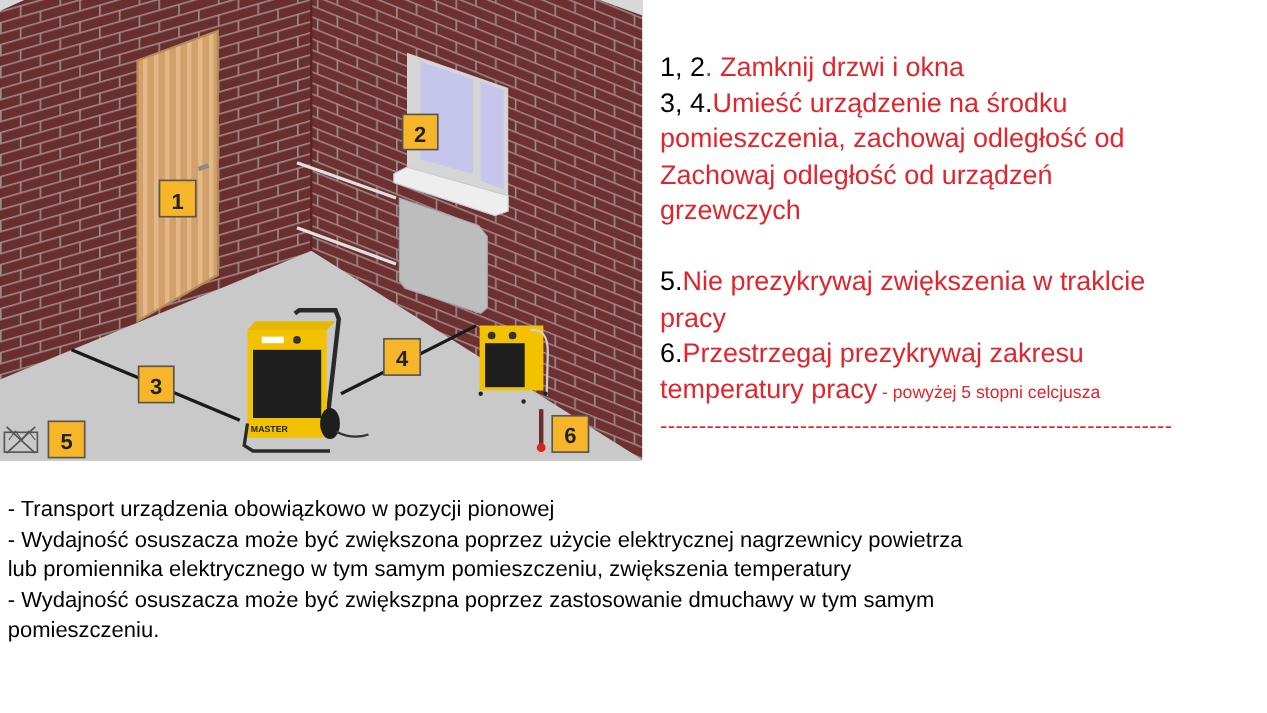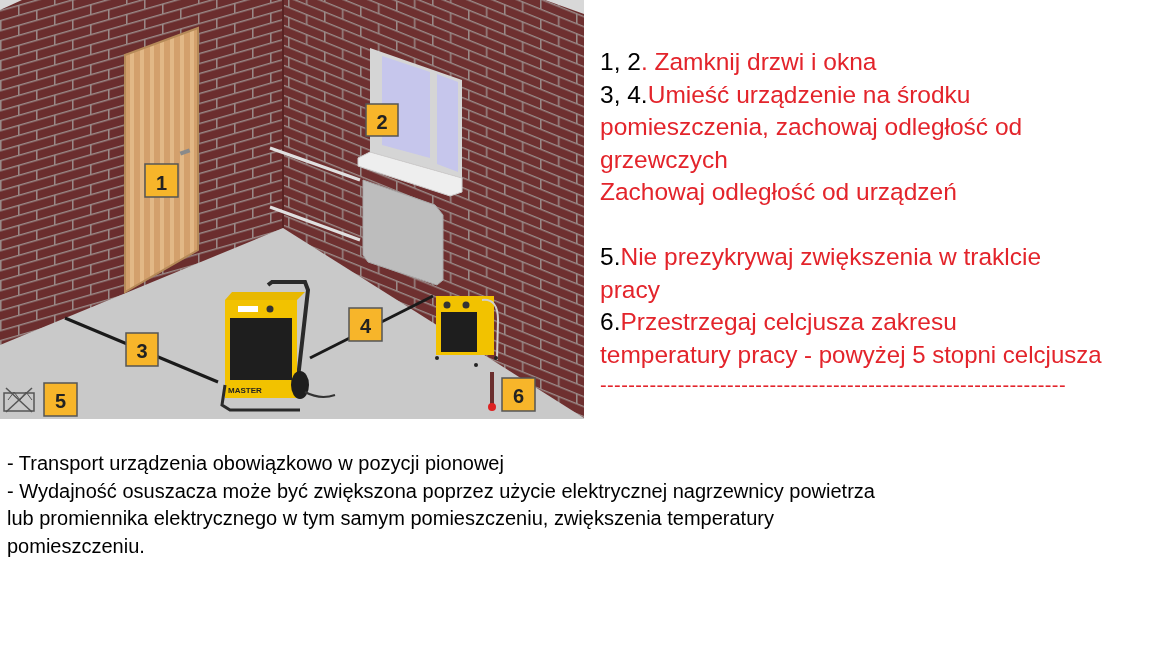--- a/index.html
+++ b/index.html
@@ -39,21 +39,21 @@
       display: block;
     }
     .instructions .num {
       color: #000000;
       font-weight: normal;
     }
     .instructions .gap {
       height: 32.5px;
     }
     .instructions .small {
-      font-size: 24px;
+      font-size: 16px;
     }
     .instructions .dashes {
       font-size: 20px;
       line-height: 28px;
       letter-spacing: 0.4px;
     }
     .notes {
       position: absolute;
       left: 7px;
       top: 450px;
@@ -186,28 +186,29 @@
       <rect x="502" y="378" width="33" height="33" fill="#f7b52a" stroke="#555" stroke-width="1.5"></rect>
       <text x="518.5" y="403" text-anchor="middle" font-size="20" font-weight="bold" fill="#222" font-family="Liberation Sans, sans-serif">6</text>
     </g>
   </svg>
 </div>
 
 <div class="instructions">
   <span class="line"><span class="num">1, 2</span><span>. Zamknij drzwi i okna</span></span>
   <span class="line"><span class="num">3, 4.</span><span>Umieść urządzenie na środku</span></span>
   <span class="line">pomieszczenia, zachowaj odległość od</span>
+  <span class="line">Zachowaj odległość od urządzeń</span>
   <span class="line">grzewczych</span>
-  <span class="line">Zachowaj odległość od urządzeń</span>
   <span class="line gap"></span>
   <span class="line"><span class="num">5.</span><span>Nie prezykrywaj zwiększenia w traklcie</span></span>
   <span class="line">pracy</span>
-  <span class="line"><span class="num">6.</span><span>Przestrzegaj celcjusza zakresu</span></span>
+  <span class="line"><span class="num">6.</span><span>Przestrzegaj prezykrywaj zakresu</span></span>
   <span class="line"><span>temperatury pracy</span><span class="small"> - powyżej 5 stopni celcjusza</span></span>
   <span class="line dashes">------------------------------------------------------------------</span>
 </div>
 
 <div class="notes">
   <span class="line">- Transport urządzenia obowiązkowo w pozycji pionowej</span>
   <span class="line">- Wydajność osuszacza może być zwiększona poprzez użycie elektrycznej nagrzewnicy powietrza</span>
   <span class="line">lub promiennika elektrycznego w tym samym pomieszczeniu, zwiększenia temperatury</span>
+  <span class="line">- Wydajność osuszacza może być zwiększpna poprzez zastosowanie dmuchawy w tym samym</span>
   <span class="line">pomieszczeniu.</span>
 </div>
 
 </body></html>

